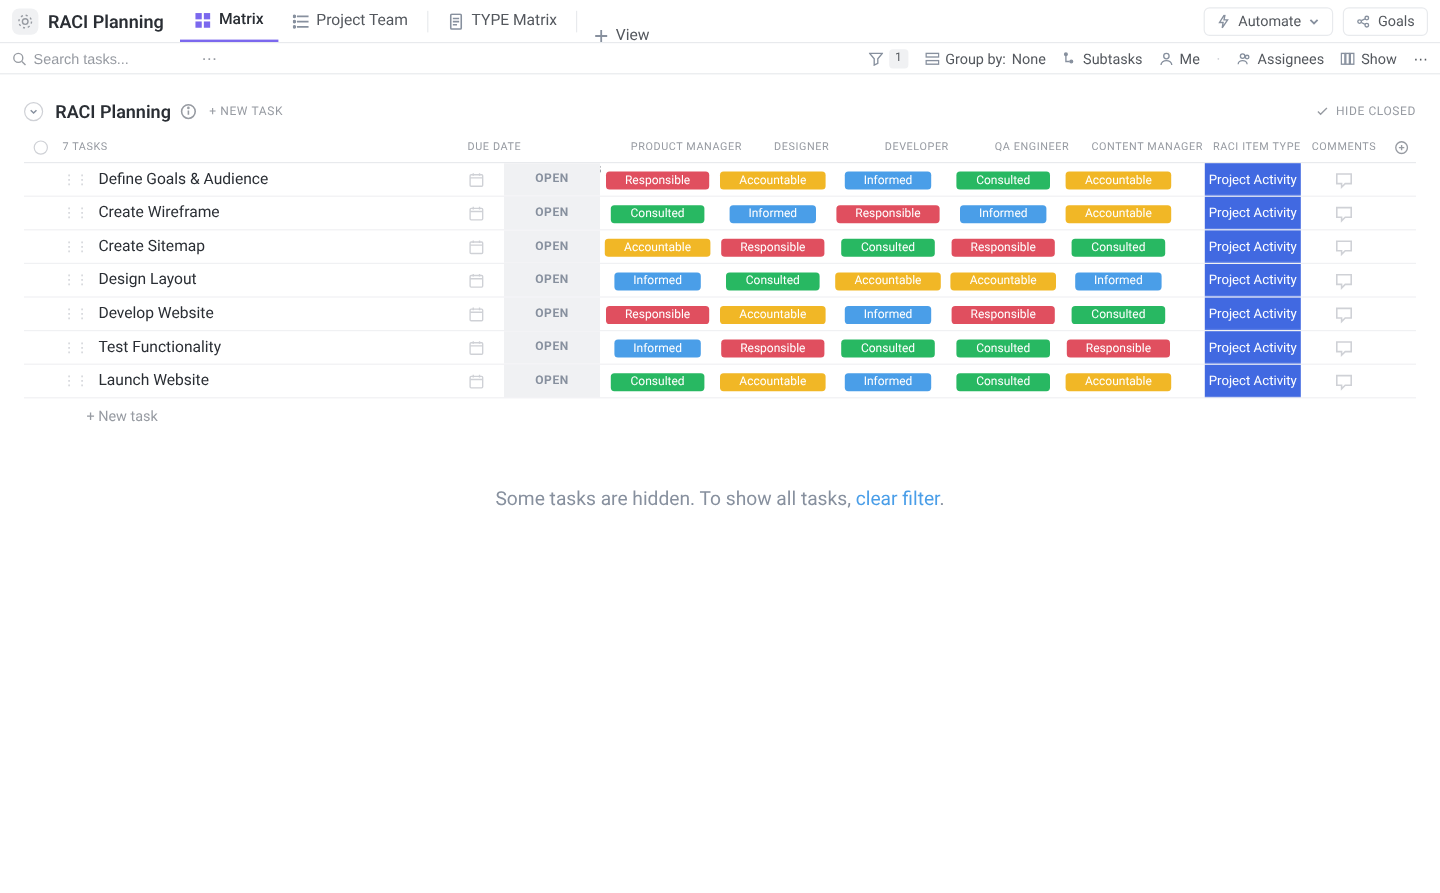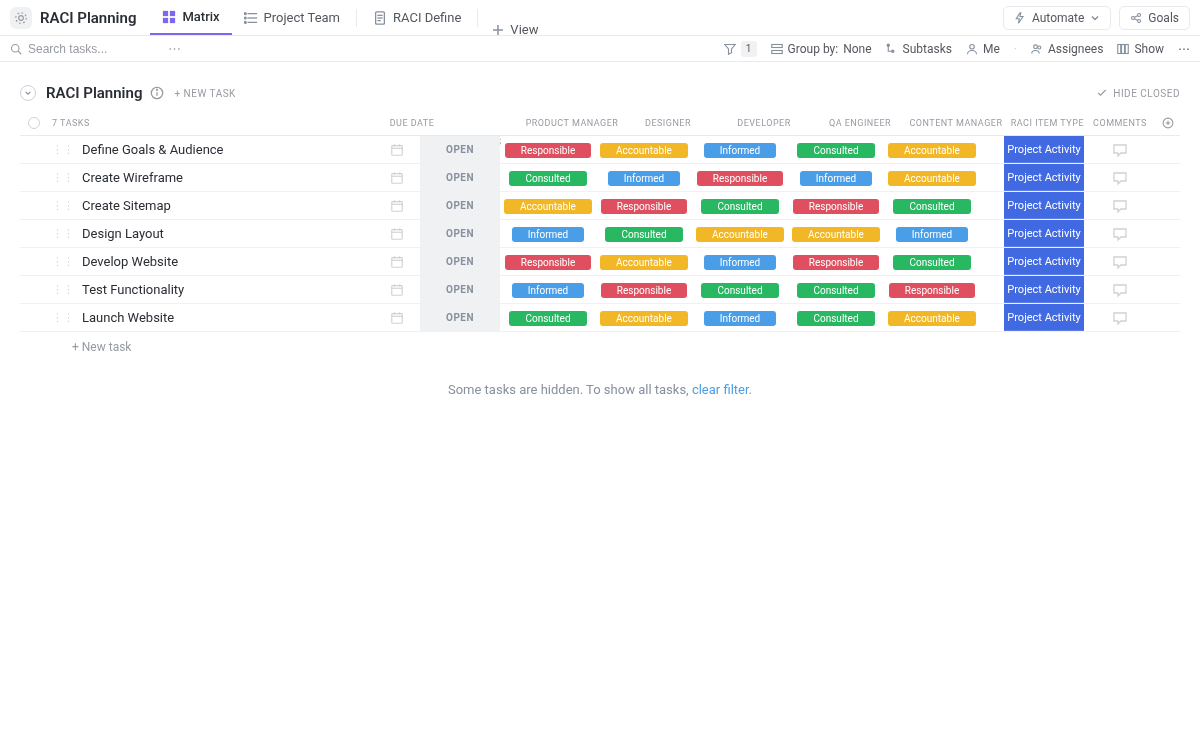--- a/index.html
+++ b/index.html
@@ -63,21 +63,21 @@
 .raci-Responsible { background: #e04f5f; }
 .raci-Accountable { background: #f1b726; color: #fff; }
 .raci-Consulted { background: #28b862; }
 .raci-Informed { background: #4a9ee8; }
 .type-cell { width: 80px; height: 100%; background: #4169e1; color: #fff; display: flex; align-items: center; justify-content: center; font-size: 11px; border-bottom: 1px solid rgba(255,255,255,0.15); cursor: pointer; margin-left: 24px; }
 .comment-icon { width: 16px; height: 16px; color: #cfd1d6; cursor: pointer; margin: 0 auto; display: block; }
 .col-role-cell { width: 96px; text-align: center; }
 
 .new-task-row { padding: 8px 0 8px 52px; font-size: 12px; color: #979ba2; cursor: pointer; }
 
-.hidden-msg { text-align: center; font-size: 13px; color: #87909e; margin-top: 20px; }
+.hidden-msg { text-align: center; font-size: 16px; color: #87909e; margin-top: 44px; }
 .hidden-msg a { color: #4a9ee8; text-decoration: none; cursor: pointer; }
 
 svg { display: block; }
 </style>
 </head>
 <body>
 
 <div class="header">
   <div class="app-icon">
     <svg viewBox="0 0 24 24" fill="none" stroke="#979ba2" stroke-width="2">
@@ -114,21 +114,21 @@
     <div class="vdivider"></div>
     <div class="tab">
       <span class="tab-icon">
           <svg viewBox="0 0 16 16" fill="none" stroke="#87909e" stroke-width="1.5">
             <rect x="3" y="1" width="10" height="14" rx="1"></rect>
             <line x1="5" y1="5" x2="11" y2="5"></line>
             <line x1="5" y1="8" x2="11" y2="8"></line>
             <line x1="5" y1="11" x2="9" y2="11"></line>
           </svg>
         </span>
-      <span>RACI Define</span>
+      <span>TYPE Matrix</span>
     </div>
     <div class="vdivider"></div>
     <div class="view-btn">
       <svg width="12" height="12" viewBox="0 0 12 12" stroke="#87909e" stroke-width="1.5">
           <line x1="6" y1="1" x2="6" y2="11"></line>
           <line x1="1" y1="6" x2="11" y2="6"></line>
         </svg>
       <span>View</span>
     </div>
   </div>

